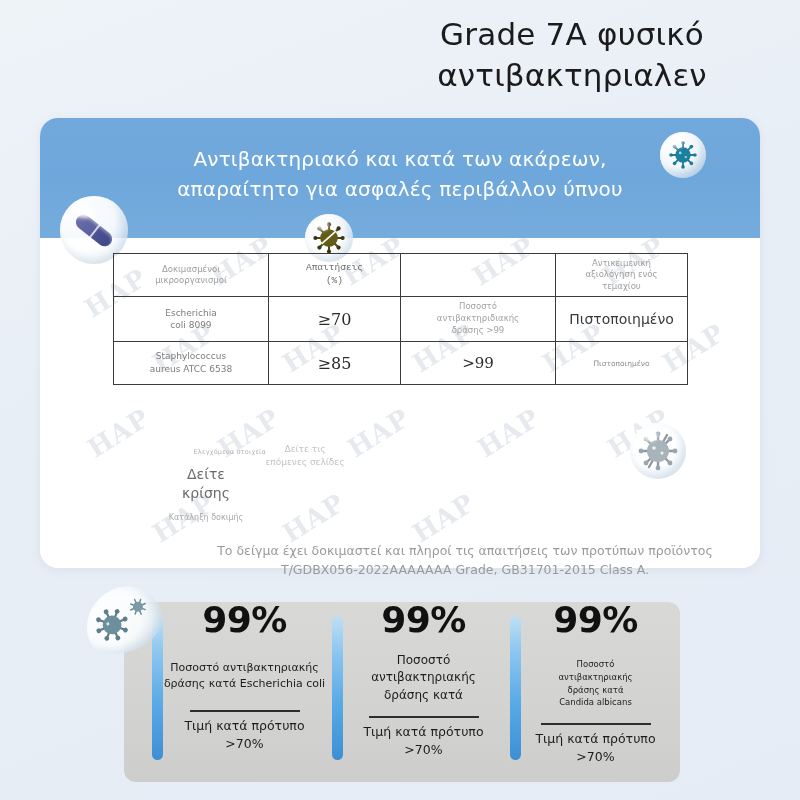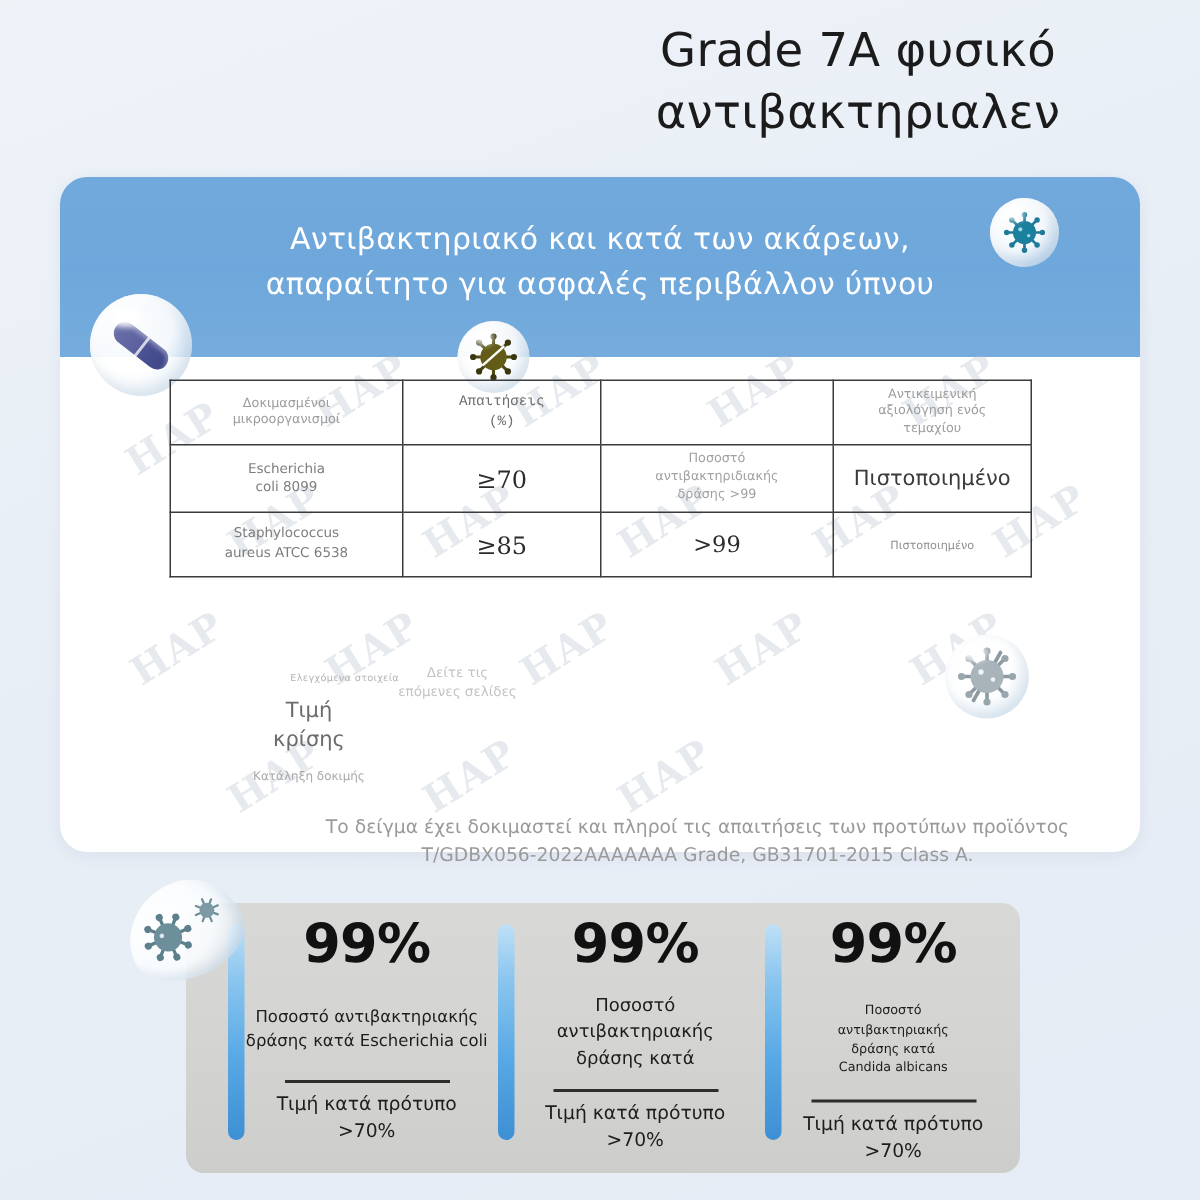--- a/index.html
+++ b/index.html
@@ -207,21 +207,20 @@
 
   .bar {
     width: 11px; margin-top: 14px; margin-bottom: 22px;
     border-radius: 6px;
     background: linear-gradient(180deg,#bfe0f6 0%, #8cc6ef 25%, #5aaae6 60%, #3d8fd4 100%);
     flex: 0 0 auto;
   }
   .stat-body {
     flex: 1 1 auto;
     display: flex; flex-direction: column; align-items: center;
-    padding-top: 10px;
     text-align: center;
   }
   .big-pct {
     font-size: 36px; font-weight: 700; color: #111;
     letter-spacing: -.5px; line-height: 1;
   }
   .desc { margin-top: 22px; color: #1d1d1d; }
   .desc-1 { font-size: 11px; line-height: 1.45; }
   .desc-2 { font-size: 12px; line-height: 1.45; }
   .desc-3 { font-size: 8.5px; line-height: 1.5; }
@@ -429,21 +428,21 @@
         </tr>
 
       </tbody>
     </table>
   </div>
 
   <div class="notes">
     <div class="note-left">
       <div class="tiny">Ελεγχόμενα στοιχεία</div>
       <div class="mid">
-        <div>Τιμή</div>
+        <div>Δείτε</div>
         <div>κρίσης</div>
       </div>
       <div class="tiny2">Κατάληξη δοκιμής</div>
     </div>
 
     <div class="note-mid">
       <div>Δείτε τις</div>
       <div>επόμενες σελίδες</div>
     </div>
 

